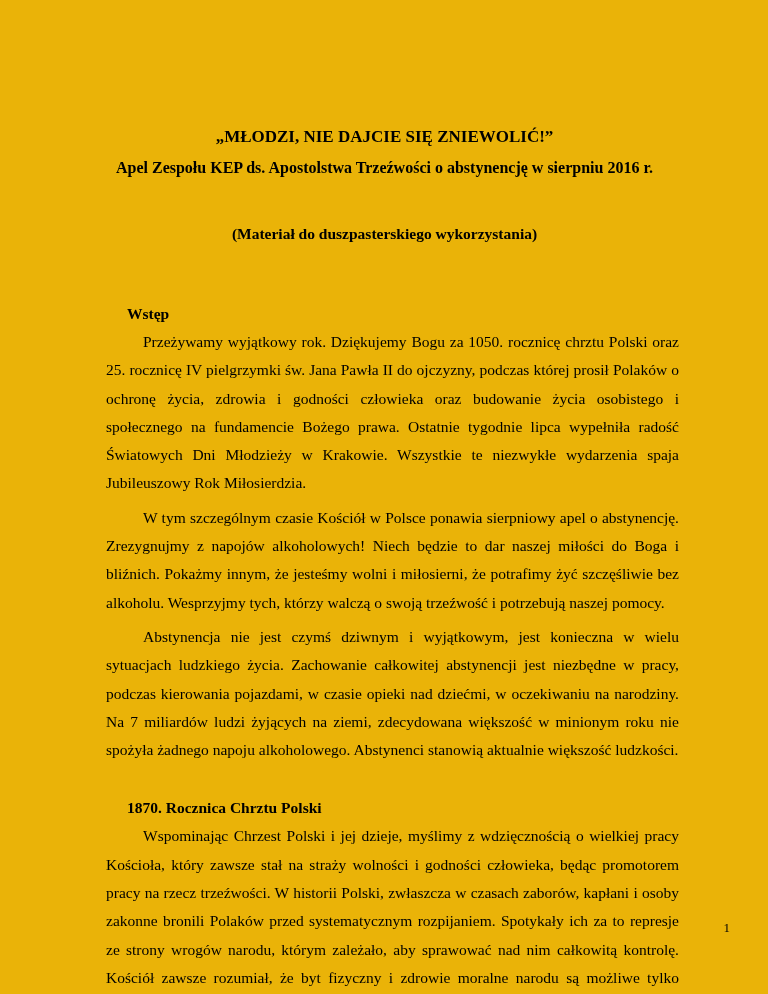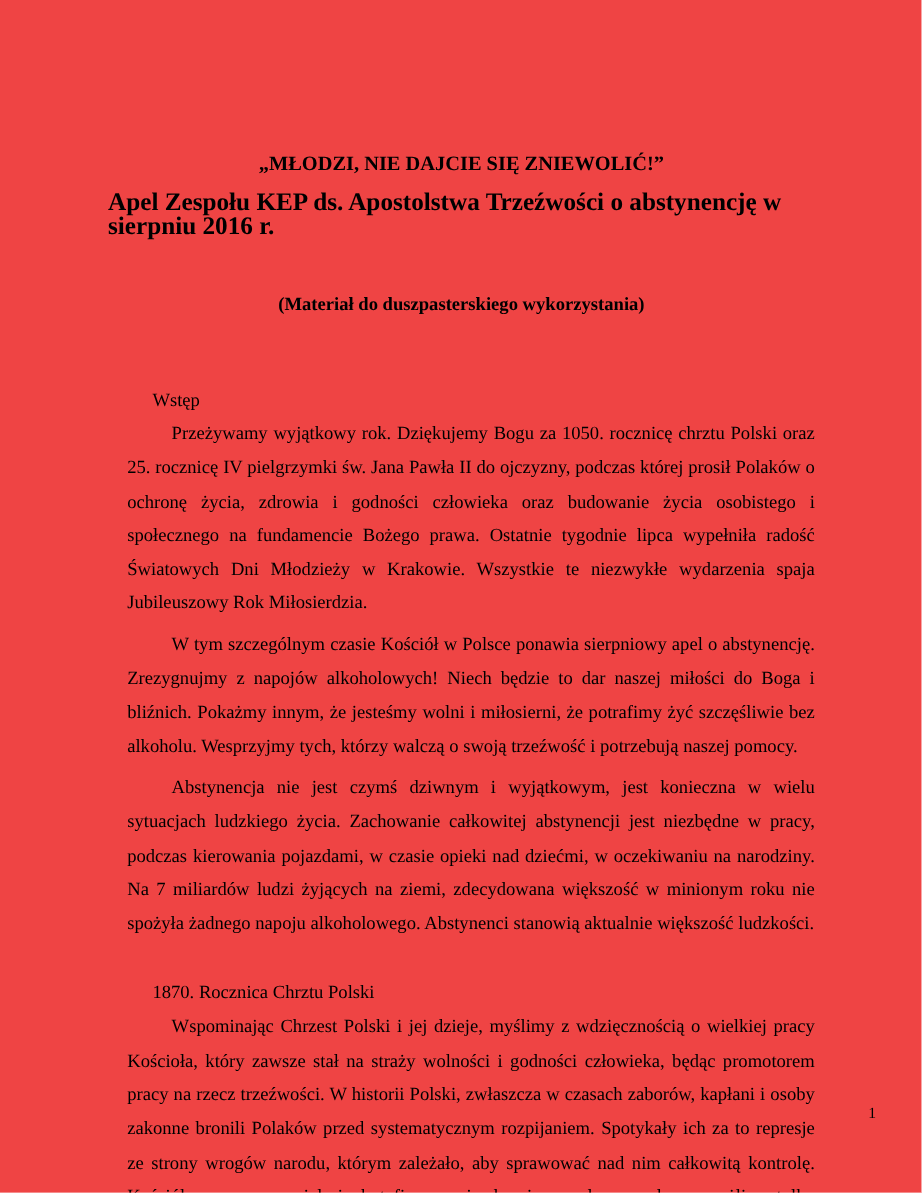--- a/index.html
+++ b/index.html
@@ -5,51 +5,52 @@
     html, body {
       margin: 0;
       padding: 0;
       background: #ffffff;
     }
     .page {
       position: relative;
       width: 768px;
       height: 994px;
       margin: 0 auto;
-      background: #ef4444;
+      background: #eab308;
       box-sizing: border-box;
       padding: 126px 89px 0 90px;
       font-family: "Liberation Serif", "DejaVu Serif", serif;
       color: #000000;
       overflow: hidden;
     }
     .doc-title {
       margin: 0 0 10px 0;
       text-align: center;
       font-size: 17px;
       font-weight: bold;
       line-height: 22px;
     }
     .doc-subtitle {
       margin: 0 0 46px 0;
-      font-size: 21px;
+      text-align: center;
+      font-size: 16px;
       font-weight: bold;
       line-height: 20px;
     }
     .doc-note {
       margin: 0 0 56px 0;
       text-align: center;
       font-size: 15.5px;
       font-weight: bold;
       line-height: 20px;
     }
     .section-heading {
       margin: 30px 0 0 0;
       font-size: 15.5px;
-      font-weight: normal;
+      font-weight: bold;
       line-height: 28px;
       text-indent: 37px;
     }
     .para {
       margin: 0 0 6px 16px;
       font-size: 15.5px;
       line-height: 28.3px;
       text-align: justify;
       text-indent: 37px;
     }

